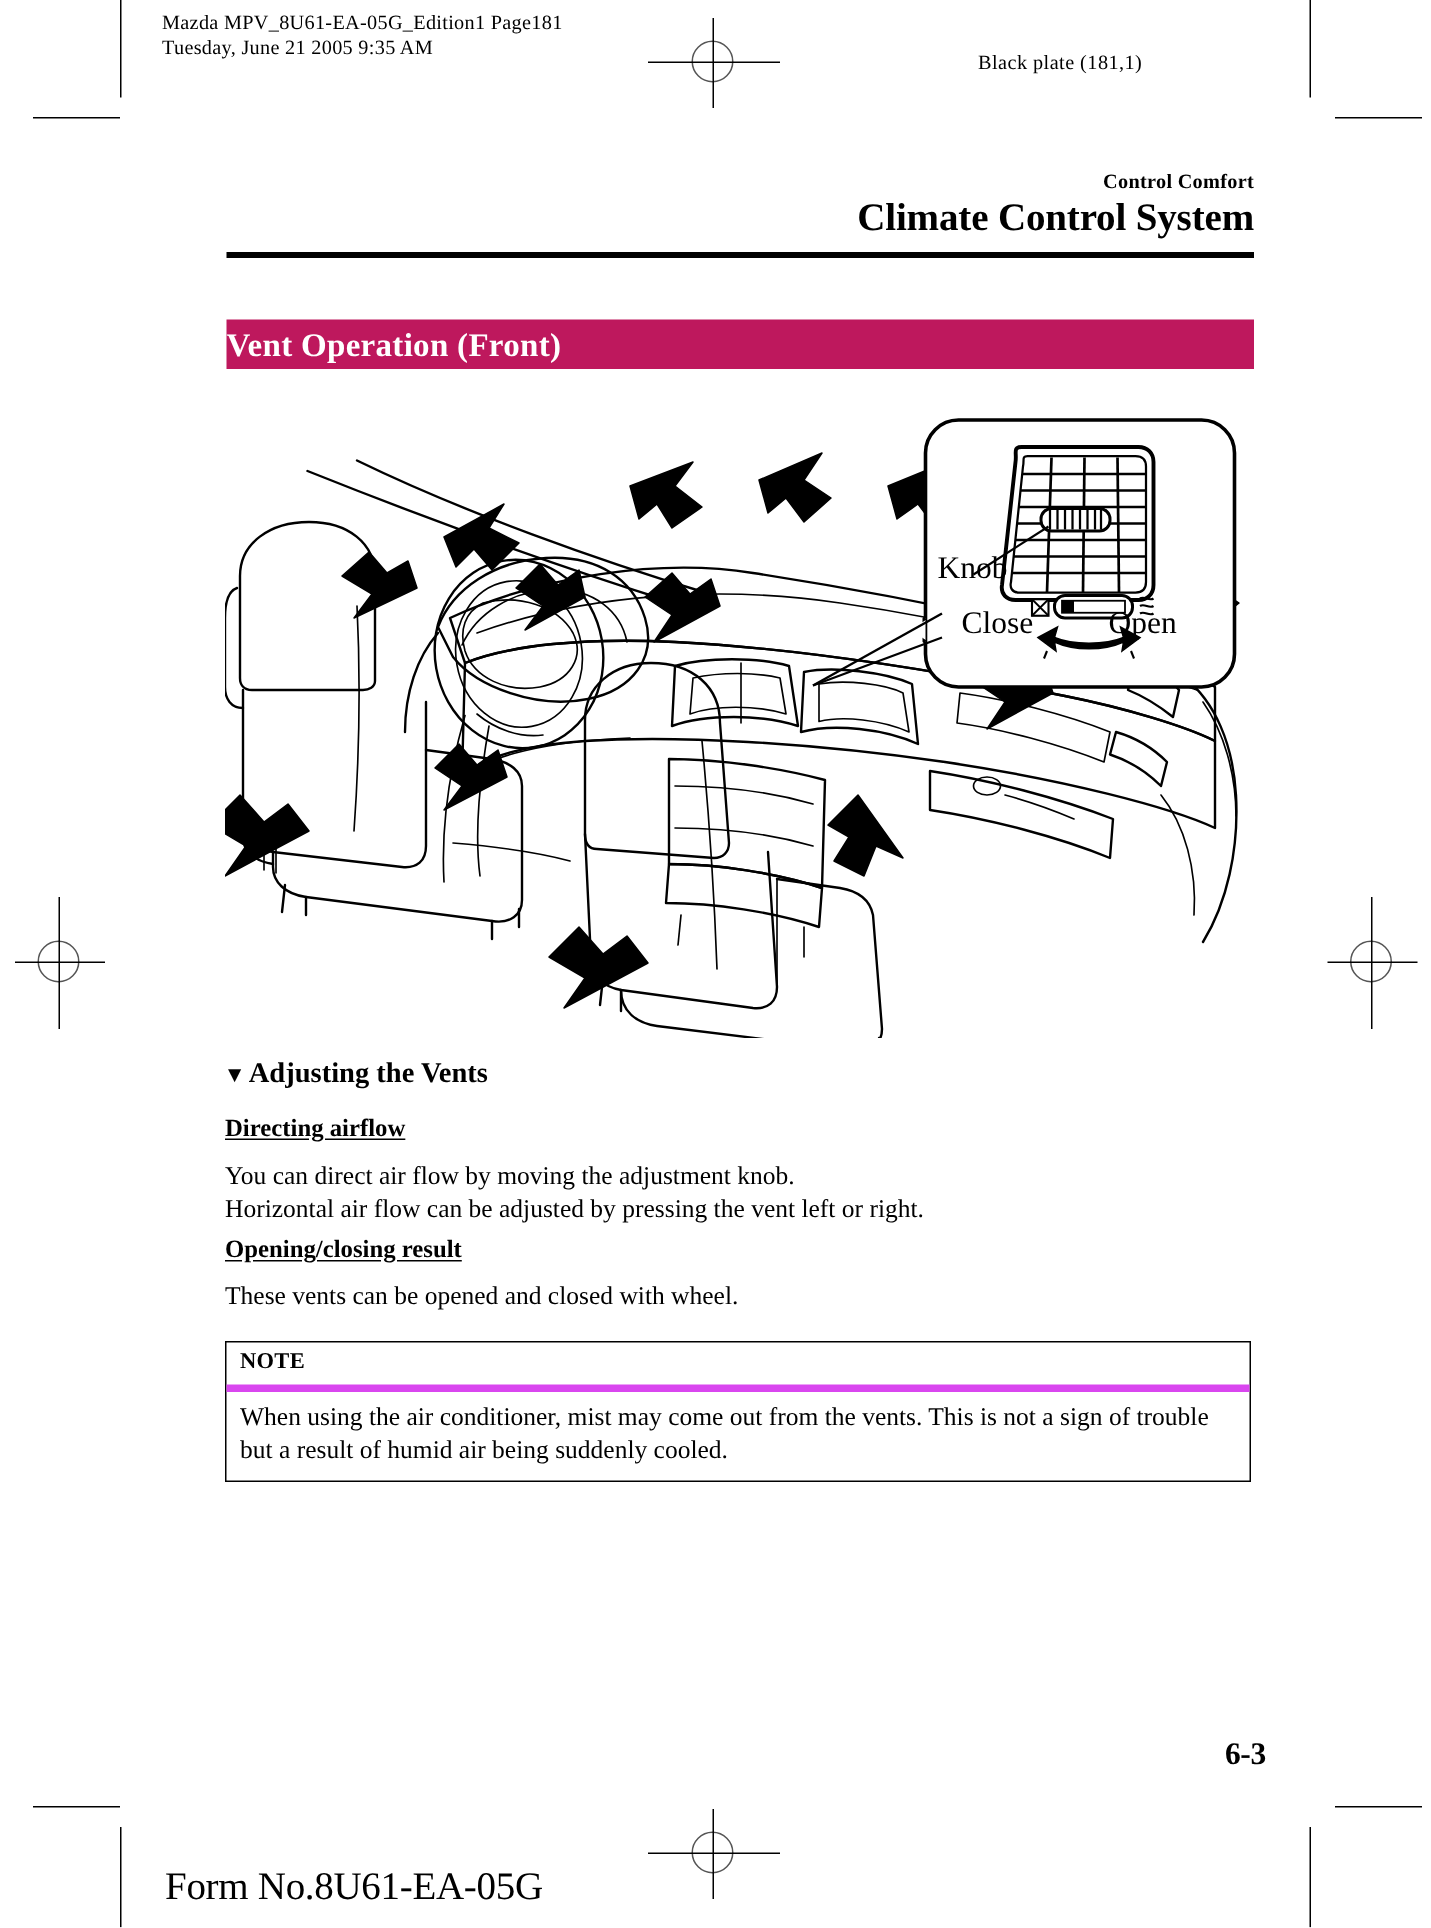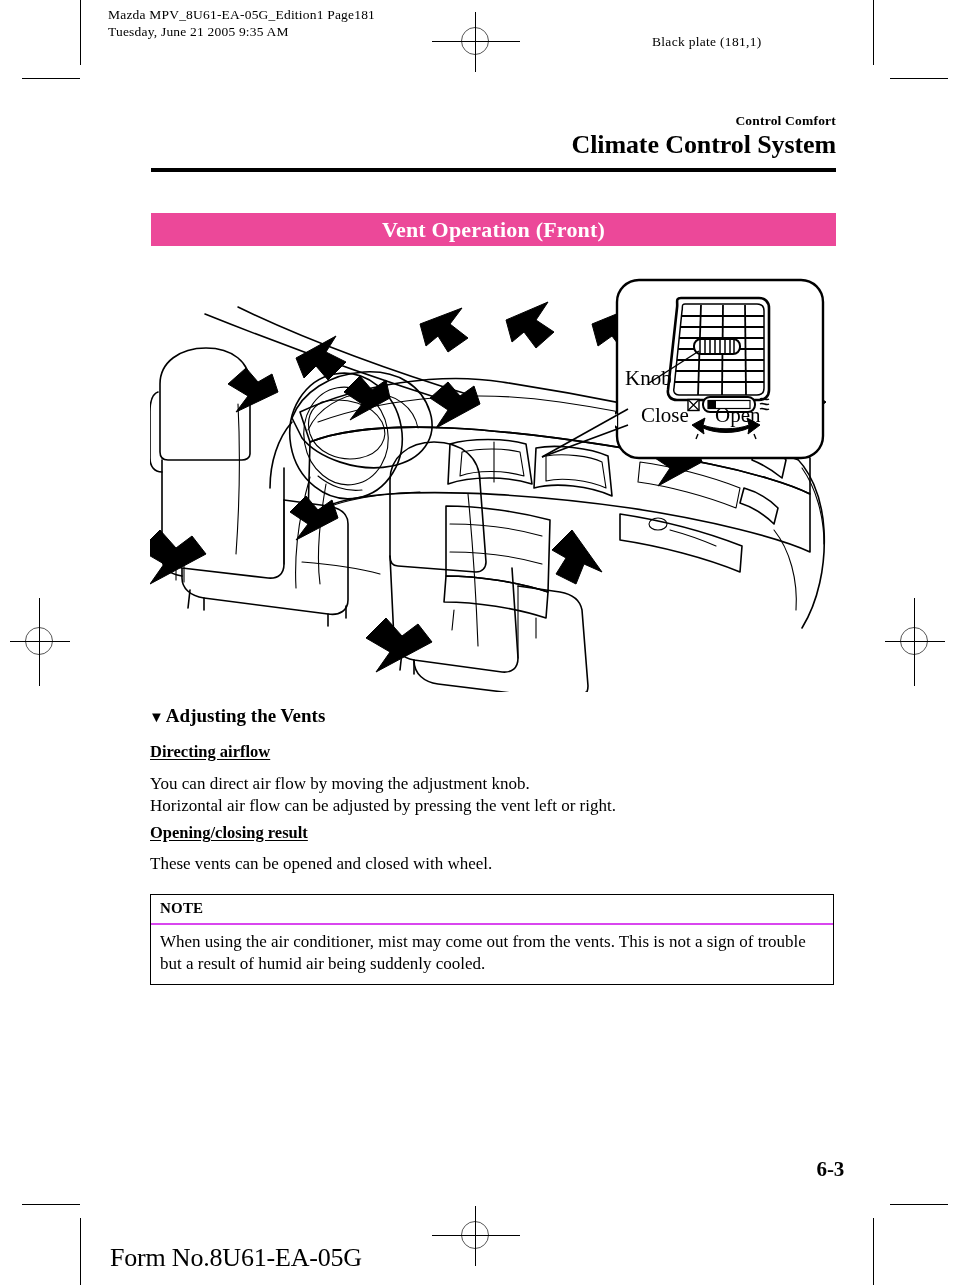--- a/index.html
+++ b/index.html
@@ -100,25 +100,25 @@
     background: #000;
   }
 
   
   .banner {
     position: absolute;
     left: 151px;
     top: 213px;
     width: 685px;
     height: 33px;
-    background: #ec4899;
+    background: #be185d;
     color: #fff;
     display: flex;
     align-items: center;
-    justify-content: center;
+    justify-content: flex-start;
     font-size: 22px;
     font-weight: bold;
     letter-spacing: .2px;
   }
 
   
   .illus {
     position: absolute;
     left: 150px;
     top: 262px;
@@ -128,21 +128,21 @@
   .illus svg { display: block; }
 
   
   .callout-label {
     position: absolute;
     font-size: 21px;
     white-space: nowrap;
   }
   #label-knob  { left: 625px; top: 366px; }
   #label-close { left: 641px; top: 403px; }
-  #label-open  { left: 715px; top: 403px; }
+  #label-open  { left: 739px; top: 403px; }
 
   
   .h-bullet {
     position: absolute;
     left: 149px;
     top: 705px;
     font-size: 19px;
     font-weight: bold;
     letter-spacing: 0;
     display: flex;
@@ -178,21 +178,21 @@
     left: 150px;
     top: 894px;
     width: 684px;
     border: 1px solid #000;
     box-sizing: border-box;
   }
   .notebox .note-title {
     padding: 5px 9px 6px 9px;
     font-size: 15px;
     font-weight: bold;
-    border-bottom: 2px solid #d946ef;
+    border-bottom: 5px solid #d946ef;
     letter-spacing: .2px;
   }
   .notebox .note-body {
     padding: 6px 9px 9px 9px;
     font-size: 17px;
     line-height: 22px;
   }
 
   
   .page-num {

